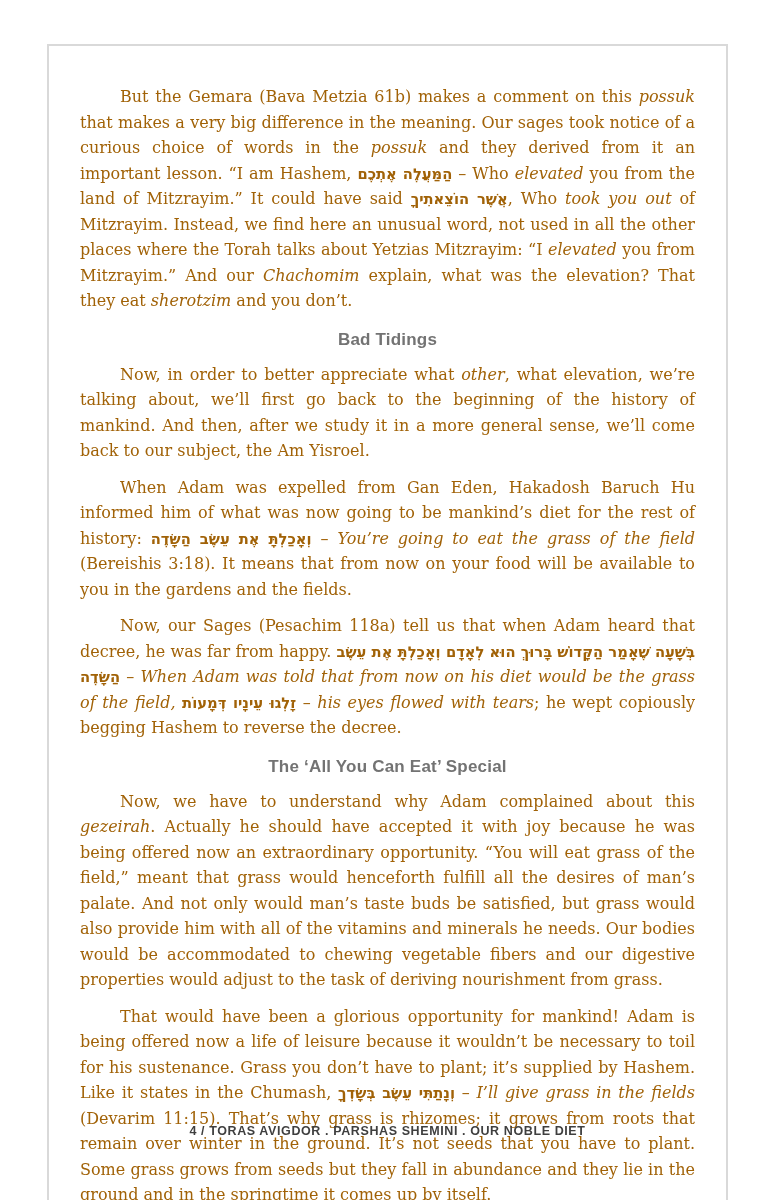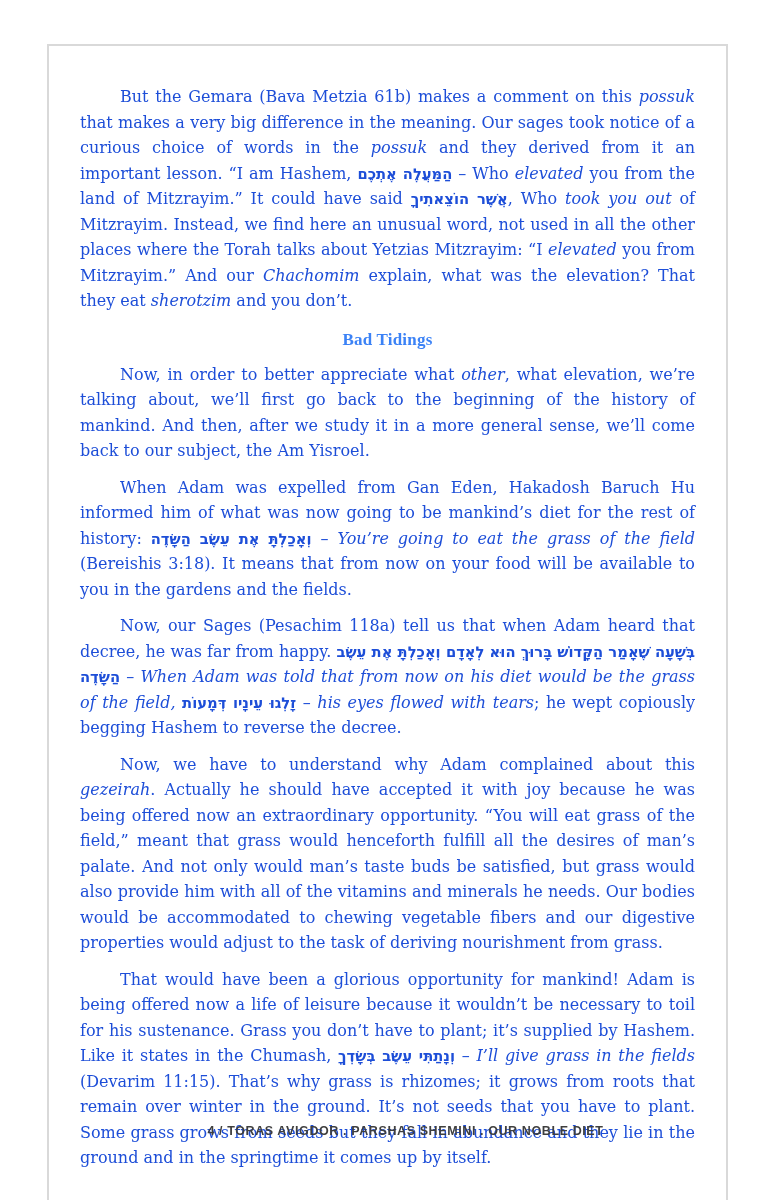--- a/index.html
+++ b/index.html
@@ -16,60 +16,61 @@
     background: #ffffff;
     box-sizing: border-box;
   }
   .page-content {
     padding: 38px 31px 0 31px;
   }
   .para {
     font-family: "DejaVu Serif", "Liberation Serif", serif;
     font-size: 16px;
     line-height: 25.5px;
-    color: #1d4ed8;
+    color: #a16207;
     text-align: justify;
     margin: 0 0 11px 0;
     text-indent: 40px;
   }
   .run-normal { font-style: normal; }
   .run-italic { font-style: italic; }
   .run-hebrew {
     font-family: "DejaVu Sans", sans-serif;
     font-weight: bold;
     font-size: 0.92em;
   }
   .section-heading {
-    font-family: Liberation Serif, serif;
+    font-family: Liberation Sans, sans-serif;
     font-weight: bold;
     font-size: 17px;
-    color: #3b82f6;
+    color: #737373;
     text-align: center;
     margin: 16px 0 12px 0;
     letter-spacing: 0.2px;
   }
   .page-footer {
     position: absolute;
-    left: 18px; top: 1078px;
+    left: 0; top: 1078px;
     width: 100%;
     text-align: center;
     font-family: "Liberation Sans", "DejaVu Sans", sans-serif;
     font-weight: bold;
     font-size: 12.5px;
     letter-spacing: 0.6px;
     color: #3f3f3f;
   }
 </style>
 </head>
 <body>
 
 <div class="page-frame">
   <div class="page-content">
       <p class="para"><span class="run-normal">But the Gemara (Bava Metzia 61b) makes a comment on this </span><span class="run-italic">possuk</span><span class="run-normal"> that makes a very big difference in the meaning. Our sages took notice of a curious choice of words in the </span><span class="run-italic">possuk</span><span class="run-normal"> and they derived from it an important lesson. “I am Hashem, </span><span class="run-hebrew">הַמַּעֲלֶה אֶתְכֶם</span><span class="run-normal"> – Who </span><span class="run-italic">elevated</span><span class="run-normal"> you from the land of Mitzrayim.” It could have said </span><span class="run-hebrew">אֲשֶׁר הוֹצֵאתִיךָ</span><span class="run-normal">, Who </span><span class="run-italic">took you out</span><span class="run-normal"> of Mitzrayim. Instead, we find here an unusual word, not used in all the other places where the Torah talks about Yetzias Mitzrayim: “I </span><span class="run-italic">elevated</span><span class="run-normal"> you from Mitzrayim.” And our </span><span class="run-italic">Chachomim</span><span class="run-normal"> explain, what was the elevation? That they eat </span><span class="run-italic">sherotzim</span><span class="run-normal"> and you don’t.</span></p>
       <h2 class="section-heading">Bad Tidings</h2>
       <p class="para"><span class="run-normal">Now, in order to better appreciate what </span><span class="run-italic">other</span><span class="run-normal">, what elevation, we’re talking about, we’ll first go back to the beginning of the history of mankind. And then, after we study it in a more general sense, we’ll come back to our subject, the Am Yisroel.</span></p>
       <p class="para"><span class="run-normal">When Adam was expelled from Gan Eden, Hakadosh Baruch Hu informed him of what was now going to be mankind’s diet for the rest of history: </span><span class="run-hebrew">וְאָכַלְתָּ אֶת עֵשֶׂב הַשָּׂדֶה</span><span class="run-normal"> – </span><span class="run-italic">You’re going to eat the grass of the field</span><span class="run-normal"> (Bereishis 3:18). It means that from now on your food will be available to you in the gardens and the fields.</span></p>
       <p class="para"><span class="run-normal">Now, our Sages (Pesachim 118a) tell us that when Adam heard that decree, he was far from happy. </span><span class="run-hebrew">בְּשָׁעָה שֶׁאָמַר הַקָּדוֹשׁ בָּרוּךְ הוּא לְאָדָם וְאָכַלְתָּ אֶת עֵשֶׂב הַשָּׂדֶה</span><span class="run-normal"> – </span><span class="run-italic">When Adam was told that from now on his diet would be the grass of the field,</span><span class="run-normal"> </span><span class="run-hebrew">זָלְגוּ עֵינָיו דְּמָעוֹת</span><span class="run-normal"> – </span><span class="run-italic">his eyes flowed with tears</span><span class="run-normal">; he wept copiously begging Hashem to reverse the decree.</span></p>
+      <h2 class="section-heading">The ‘All You Can Eat’ Special</h2>
       <p class="para"><span class="run-normal">Now, we have to understand why Adam complained about this </span><span class="run-italic">gezeirah</span><span class="run-normal">. Actually he should have accepted it with joy because he was being offered now an extraordinary opportunity. “You will eat grass of the field,” meant that grass would henceforth fulfill all the desires of man’s palate. And not only would man’s taste buds be satisfied, but grass would also provide him with all of the vitamins and minerals he needs. Our bodies would be accommodated to chewing vegetable fibers and our digestive properties would adjust to the task of deriving nourishment from grass.</span></p>
       <p class="para"><span class="run-normal">That would have been a glorious opportunity for mankind! Adam is being offered now a life of leisure because it wouldn’t be necessary to toil for his sustenance. Grass you don’t have to plant; it’s supplied by Hashem. Like it states in the Chumash, </span><span class="run-hebrew">וְנָתַתִּי עֵשֶׂב בְּשָׂדְךָ</span><span class="run-normal"> – </span><span class="run-italic">I’ll give grass in the fields</span><span class="run-normal"> (Devarim 11:15). That’s why grass is rhizomes; it grows from roots that remain over winter in the ground. It’s not seeds that you have to plant. Some grass grows from seeds but they fall in abundance and they lie in the ground and in the springtime it comes up by itself.</span></p>
     </div>
   <div class="page-footer">4 / TORAS AVIGDOR . PARSHAS SHEMINI . OUR NOBLE DIET</div>
 </div>
 
 </body></html>

